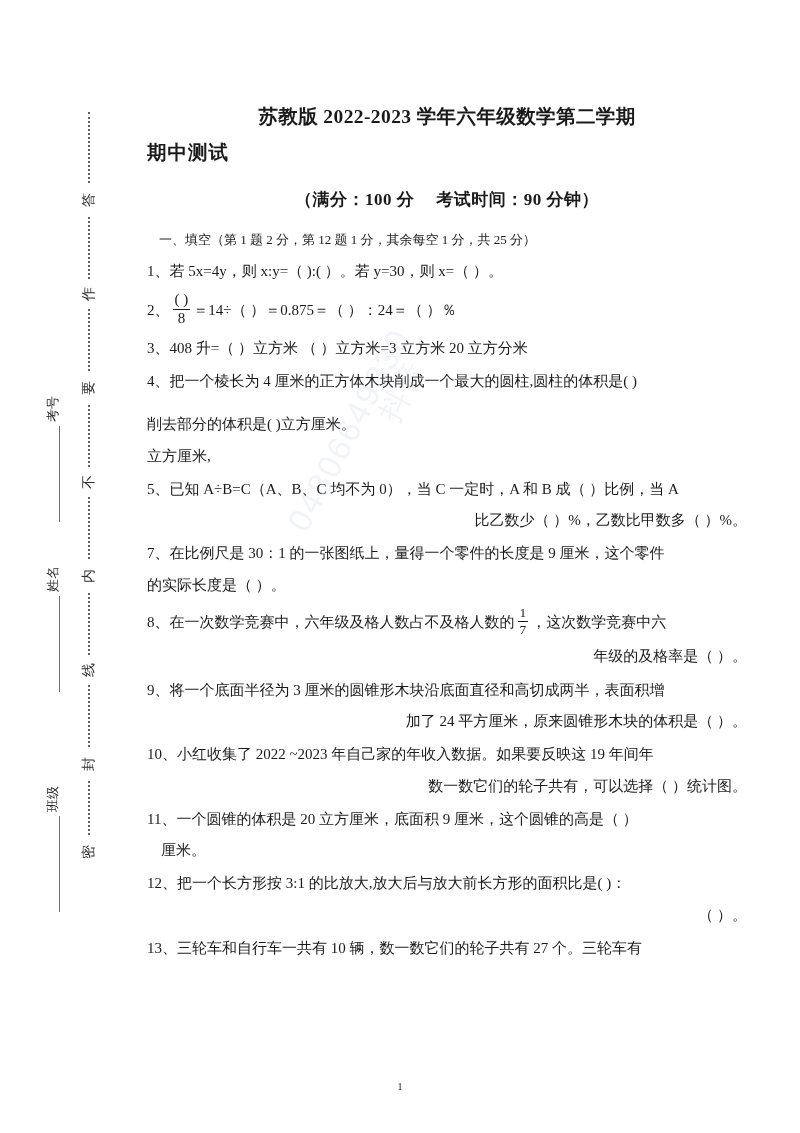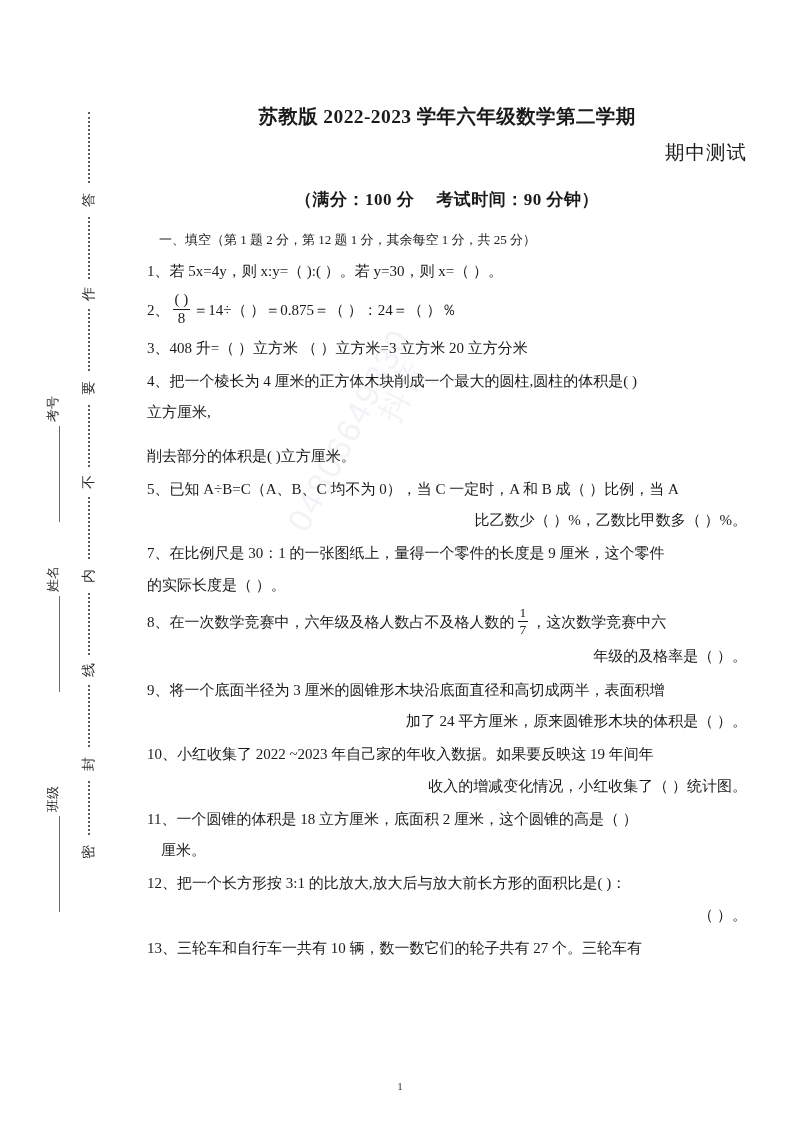--- a/index.html
+++ b/index.html
@@ -109,23 +109,23 @@
   .title-main {
     margin: 104px 0 0 0;
     text-align: center;
     font-size: 19.5px;
     font-weight: bold;
     letter-spacing: 0.4px;
     line-height: 1.35;
   }
   .title-sub {
     margin: 9px 0 8px 0;
-    text-align: right;
+    text-align: left;
     font-size: 19.5px;
-    font-weight: normal;
+    font-weight: bold;
     letter-spacing: 1px;
   }
   .title-meta {
     margin: 22px 0 0 0;
     text-align: center;
     font-size: 17px;
     font-weight: bold;
     letter-spacing: 0.5px;
   }
   .title-meta .gap { display: inline-block; width: 22px; }
@@ -231,42 +231,42 @@
 
     <p class="q"><span>1、</span><span>若 5x=4y，则 x:y=（      ):(      ）。若 y=30，则 x=（          ）。</span></p>
 
     <p class="q">
       <span>2、</span><span class="frac"><span class="num">(     )</span><span class="den">8</span></span><span>＝14÷（             ）＝0.875＝（             ）：24＝（             ）％</span>
     </p>
 
     <p class="q"><span>3、</span><span>408 升=（          ）立方米              （       ）立方米=3 立方米 20 立方分米</span></p>
 
     <p class="q"><span>4、</span><span>把一个棱长为 4 厘米的正方体木块削成一个最大的圆柱,圆柱的体积是(          )</span></p>
+    <p class="q-indent" style="margin-top:19px">削去部分的体积是(       )立方厘米。</p>
     <p class="q-indent">立方厘米,</p>
-    <p class="q-indent" style="margin-top:19px">削去部分的体积是(       )立方厘米。</p>
 
     <p class="q"><span>5、</span><span>已知 A÷B=C（A、B、C 均不为 0），当 C 一定时，A 和 B 成（       ）比例，当 A</span></p>
 
     <p class="q-indent pad">比乙数少（     ）%，乙数比甲数多（          ）%。</p>
 
     <p class="q"><span>7、</span><span>在比例尺是 30：1 的一张图纸上，量得一个零件的长度是 9 厘米，这个零件</span></p>
     <p class="q-indent">的实际长度是（            ）。</p>
 
     <p class="q">
       <span>8、</span><span>在一次数学竞赛中，六年级及格人数占不及格人数的</span><span class="frac small"><span class="num">1</span><span class="den">7</span></span><span>，这次数学竞赛中六</span>
     </p>
     <p class="q-indent pad">年级的及格率是（           ）。</p>
 
     <p class="q"><span>9、</span><span>将一个底面半径为 3 厘米的圆锥形木块沿底面直径和高切成两半，表面积增</span></p>
     <p class="q-indent pad">加了 24 平方厘米，原来圆锥形木块的体积是（          ）。</p>
 
     <p class="q"><span>10、</span><span>小红收集了 2022 ~2023 年自己家的年收入数据。如果要反映这 19 年间年</span></p>
-    <p class="q-indent pad">收入的增减变化情况，小红收集了（      ）统计图。</p>
-
-    <p class="q"><span>11、</span><span>一个圆锥的体积是 18 立方厘米，底面积 2 厘米，这个圆锥的高是（          ）</span></p>
+    <p class="q-indent pad">数一数它们的轮子共有，可以选择（      ）统计图。</p>
+
+    <p class="q"><span>11、</span><span>一个圆锥的体积是 20 立方厘米，底面积 9 厘米，这个圆锥的高是（          ）</span></p>
     <p class="q-indent pad2">厘米。</p>
 
     <p class="q"><span>12、</span><span>把一个长方形按 3:1 的比放大,放大后与放大前长方形的面积比是(           )：</span></p>
     <p class="q-indent pad">（            ）。</p>
 
     <p class="q"><span>13、</span><span>三轮车和自行车一共有 10 辆，数一数它们的轮子共有 27 个。三轮车有</span></p>
 
   </div>
 
   <div class="pagenum">1</div>

